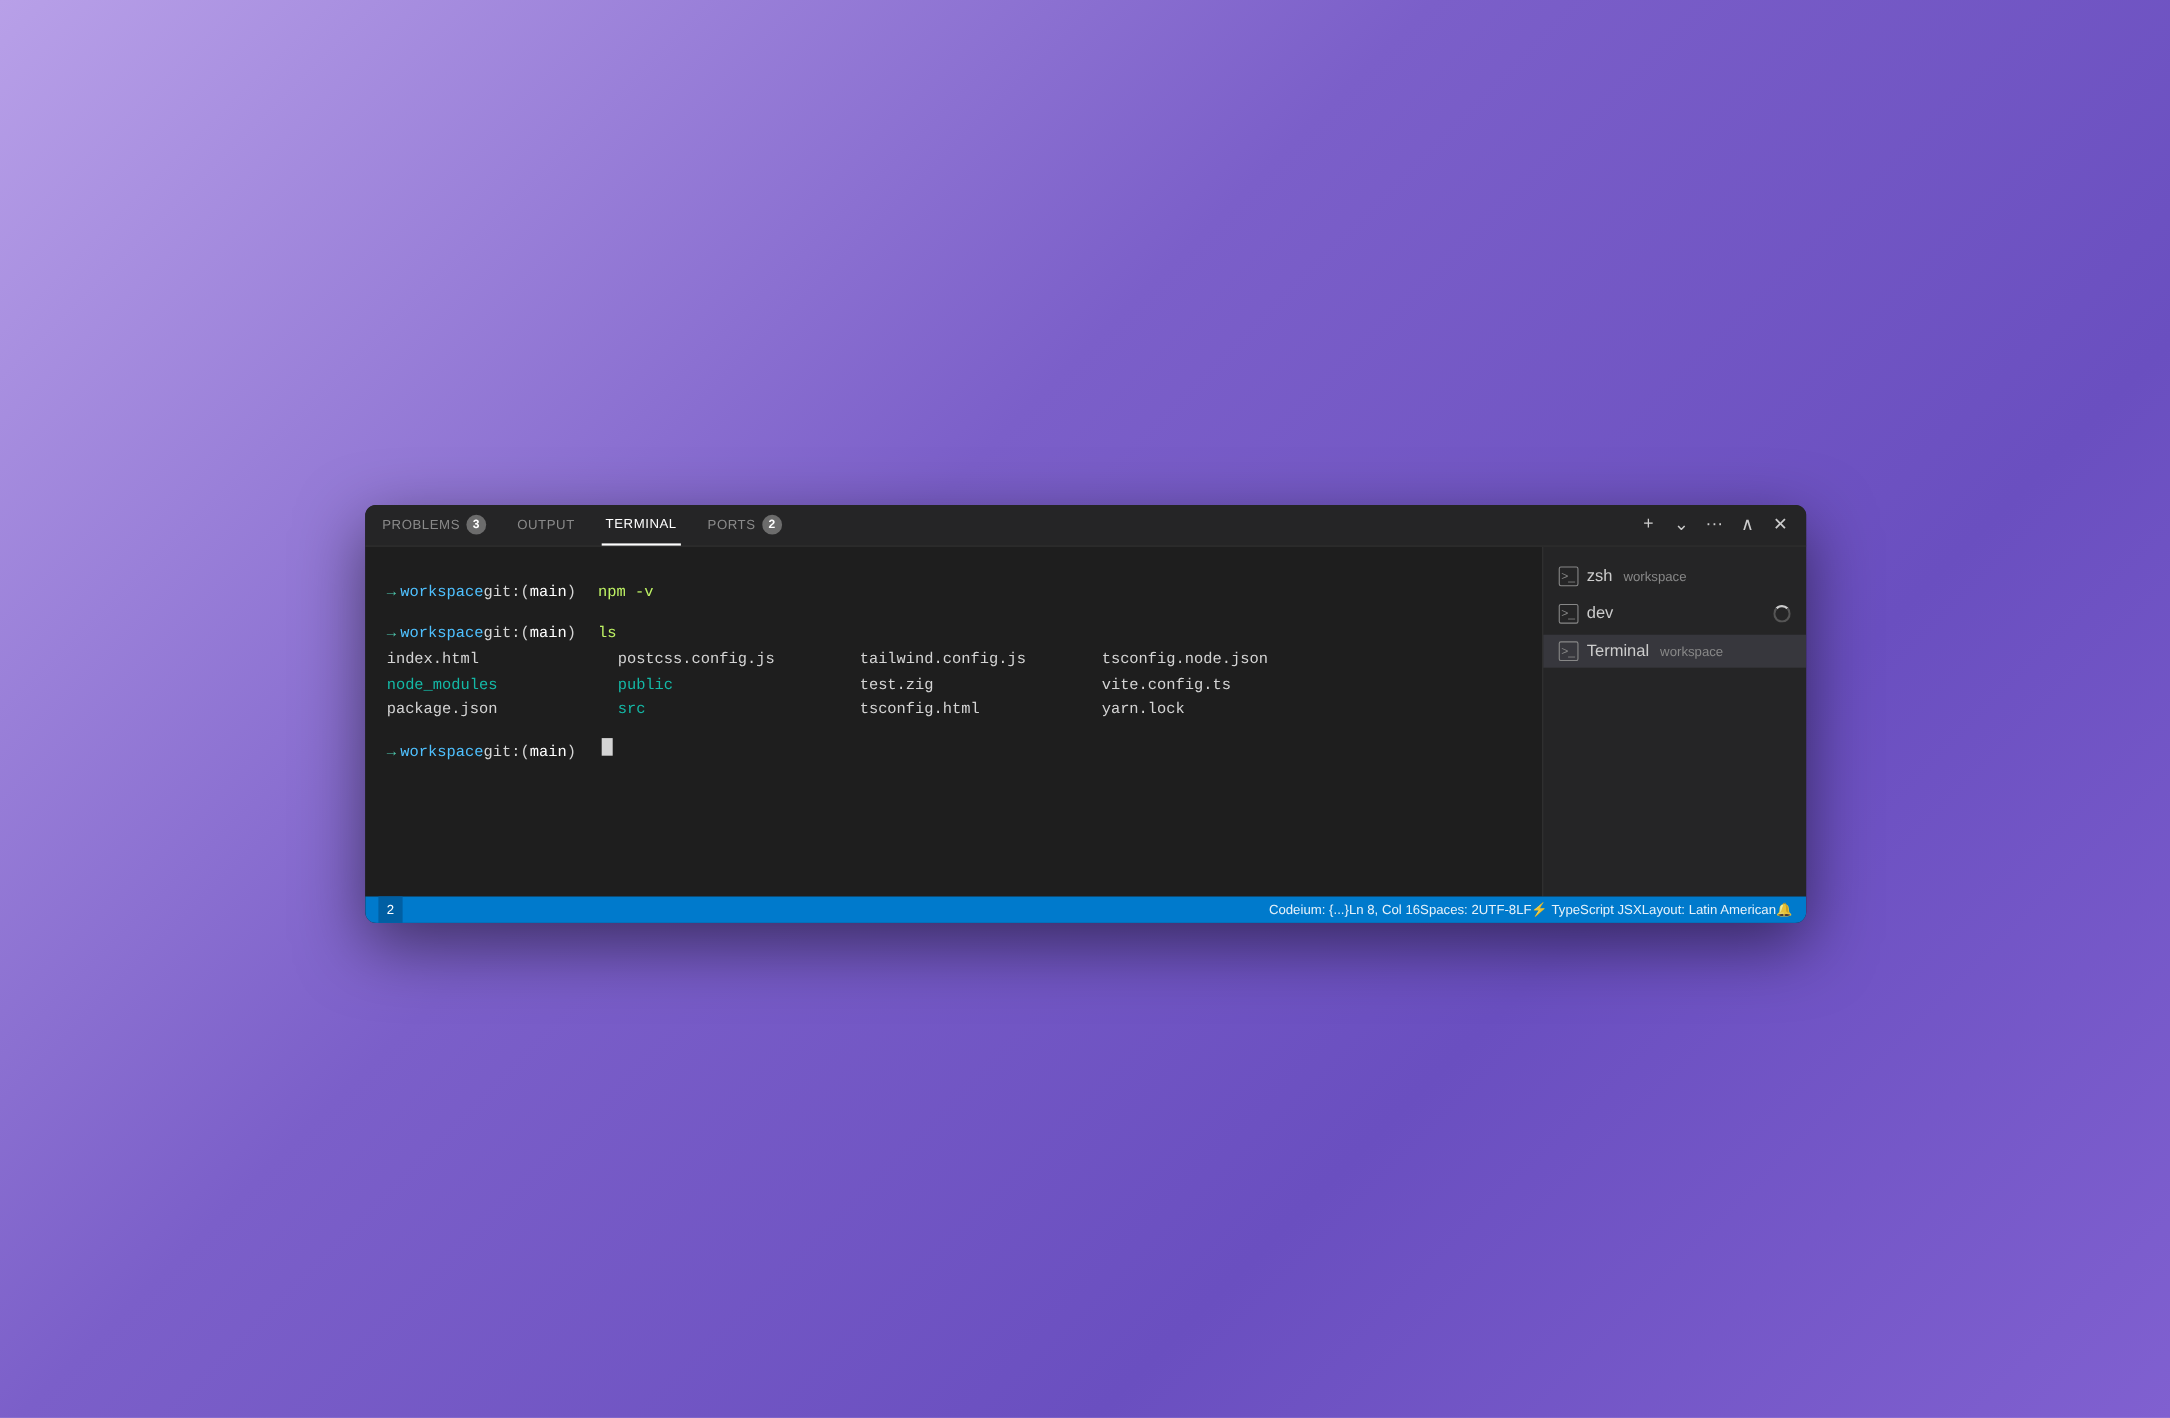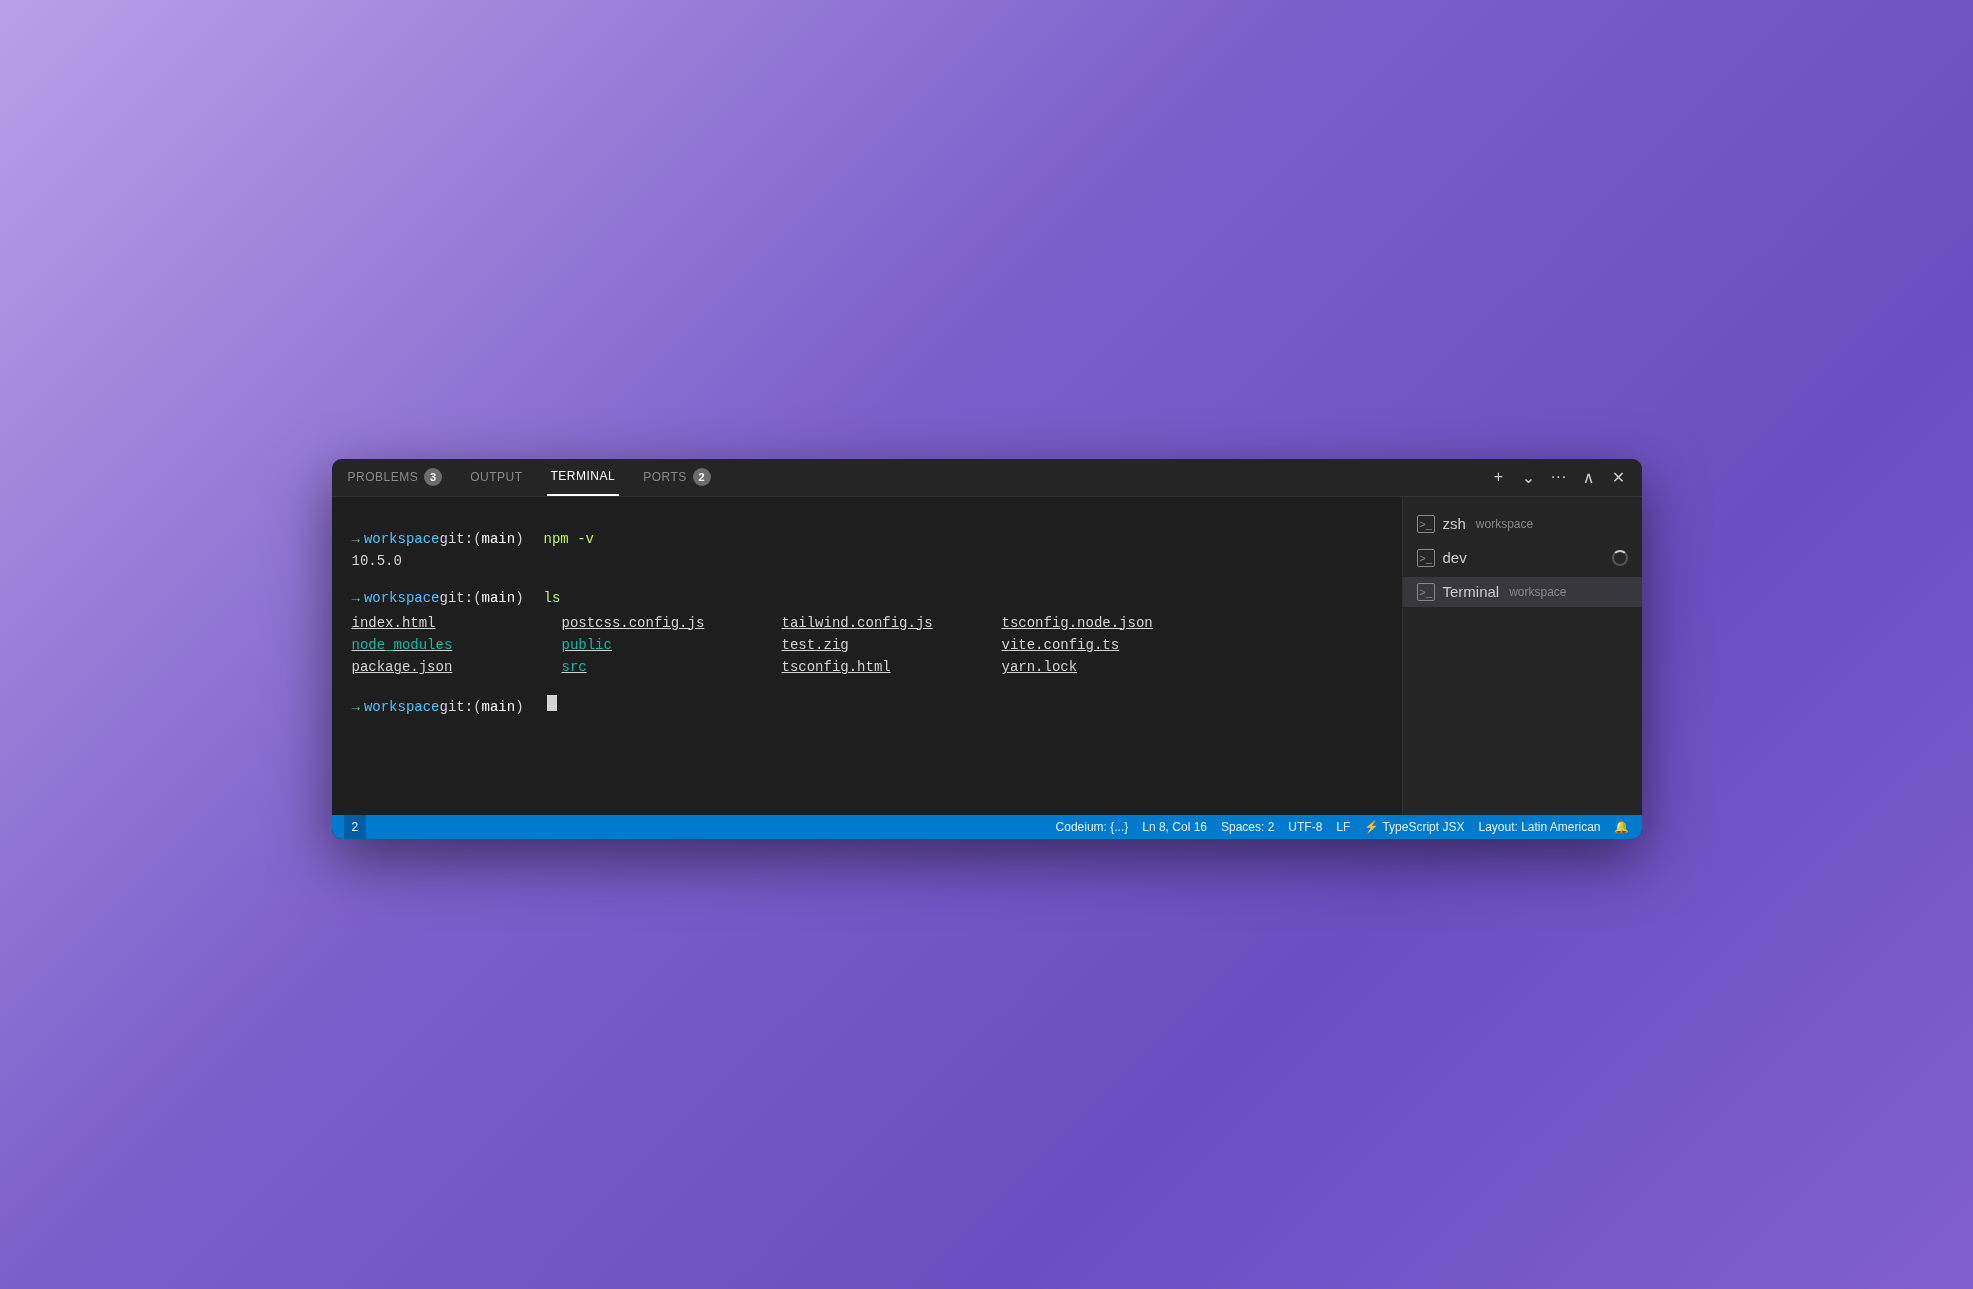--- a/index.html
+++ b/index.html
@@ -151,21 +151,20 @@
       color: #d4d4d4;
       display: block;
       padding-left: 0;
     }
 
     .term-files {
       color: #d4d4d4;
       display: grid;
       grid-template-columns: 210px 220px 220px 200px;
       margin: 2px 0;
-      text-decoration: underline;
     }
 
     .file-blue {
       color: #14b8a6;
     }
 
     .cursor-block {
       display: inline-block;
       width: 10px;
       height: 16px;
@@ -270,21 +269,20 @@
       height: 24px;
       display: flex;
       align-items: center;
       font-size: 12px;
       color: #fff;
     }
 
     .status-right {
       display: flex;
       align-items: center;
-      gap: 14px;
       margin-left: auto;
     }
   </style>
 </head>
 <body>
 
 <div class="vscode-window">
 
   <div class="tab-bar">
     <div class="tab-items">
@@ -324,23 +322,20 @@
 
       <div class="terminal-line">
         <span class="term-arrow">→</span>
         <span class="term-workspace"> workspace </span>
         <span class="term-git">git:(</span>
         <span class="term-branch">main</span>
         <span class="term-git">)</span>
         <span class="term-command"> npm -v</span>
       </div>
 
-      <div>
-        <span class="term-output">10.5.0</span>
-      </div>
 
       <div class="terminal-line">
         <span class="term-arrow">→</span>
         <span class="term-workspace"> workspace </span>
         <span class="term-git">git:(</span>
         <span class="term-branch">main</span>
         <span class="term-git">)</span>
         <span class="term-command"> ls</span>
       </div>
 

